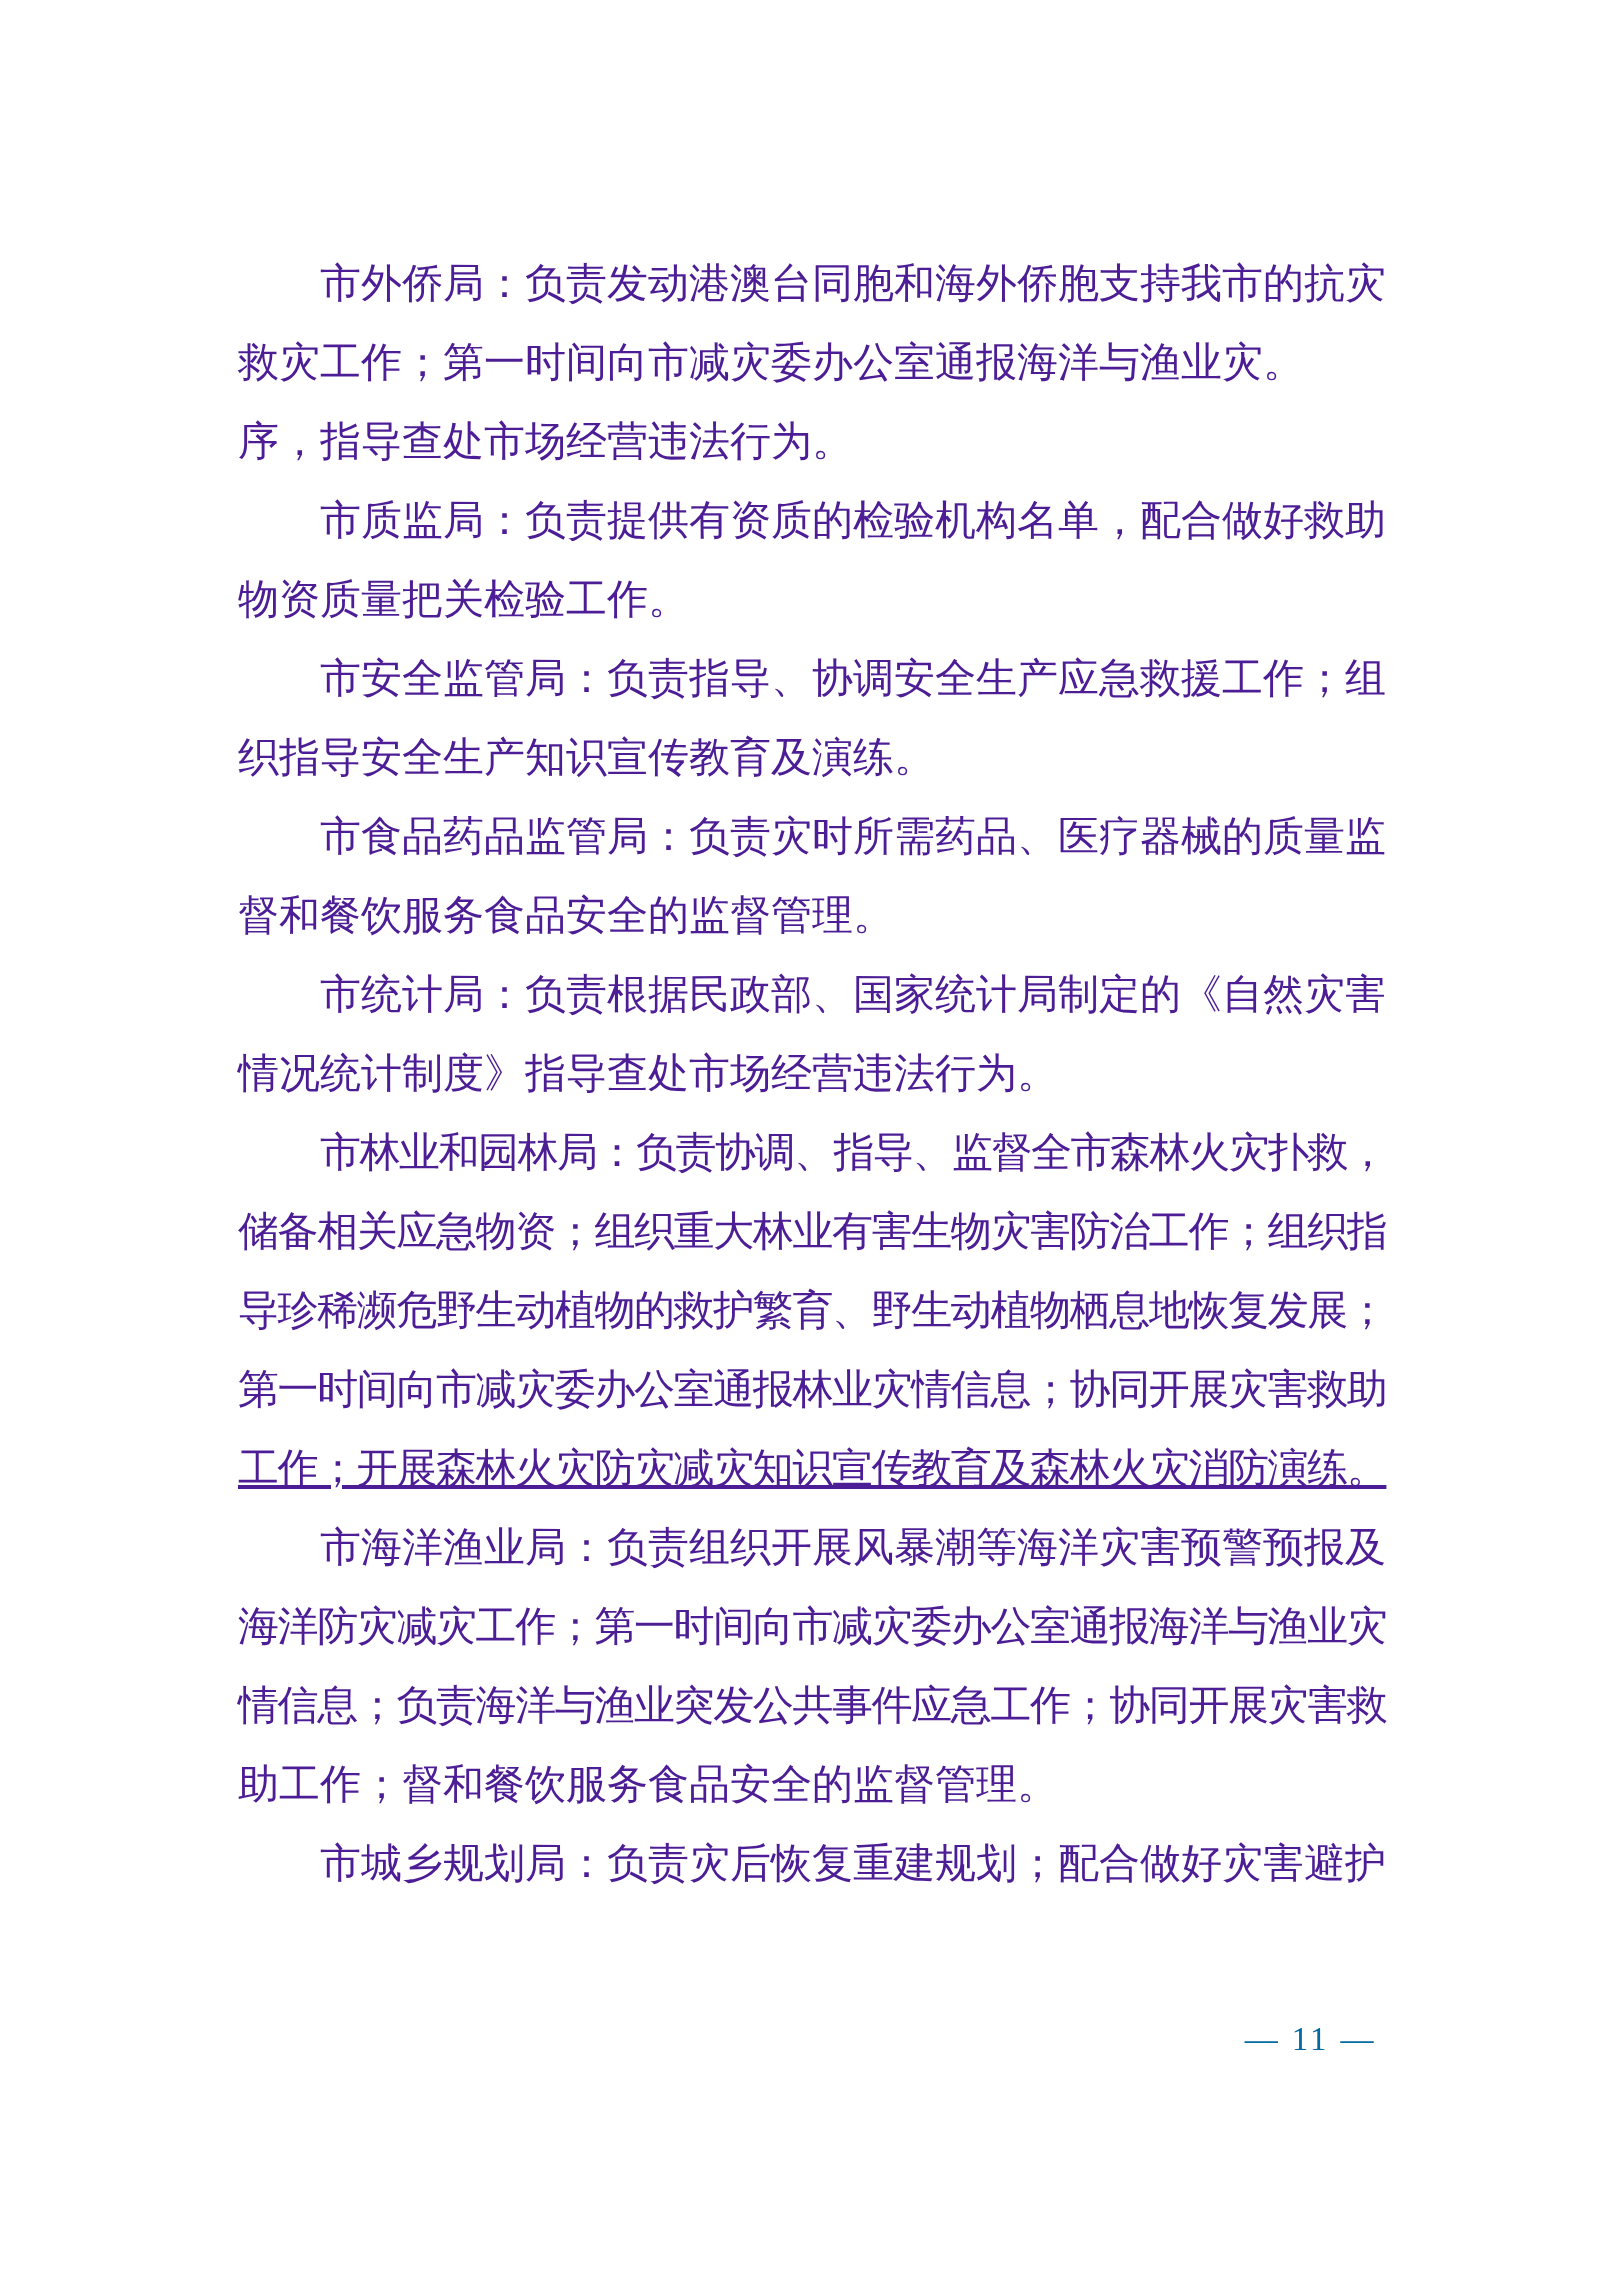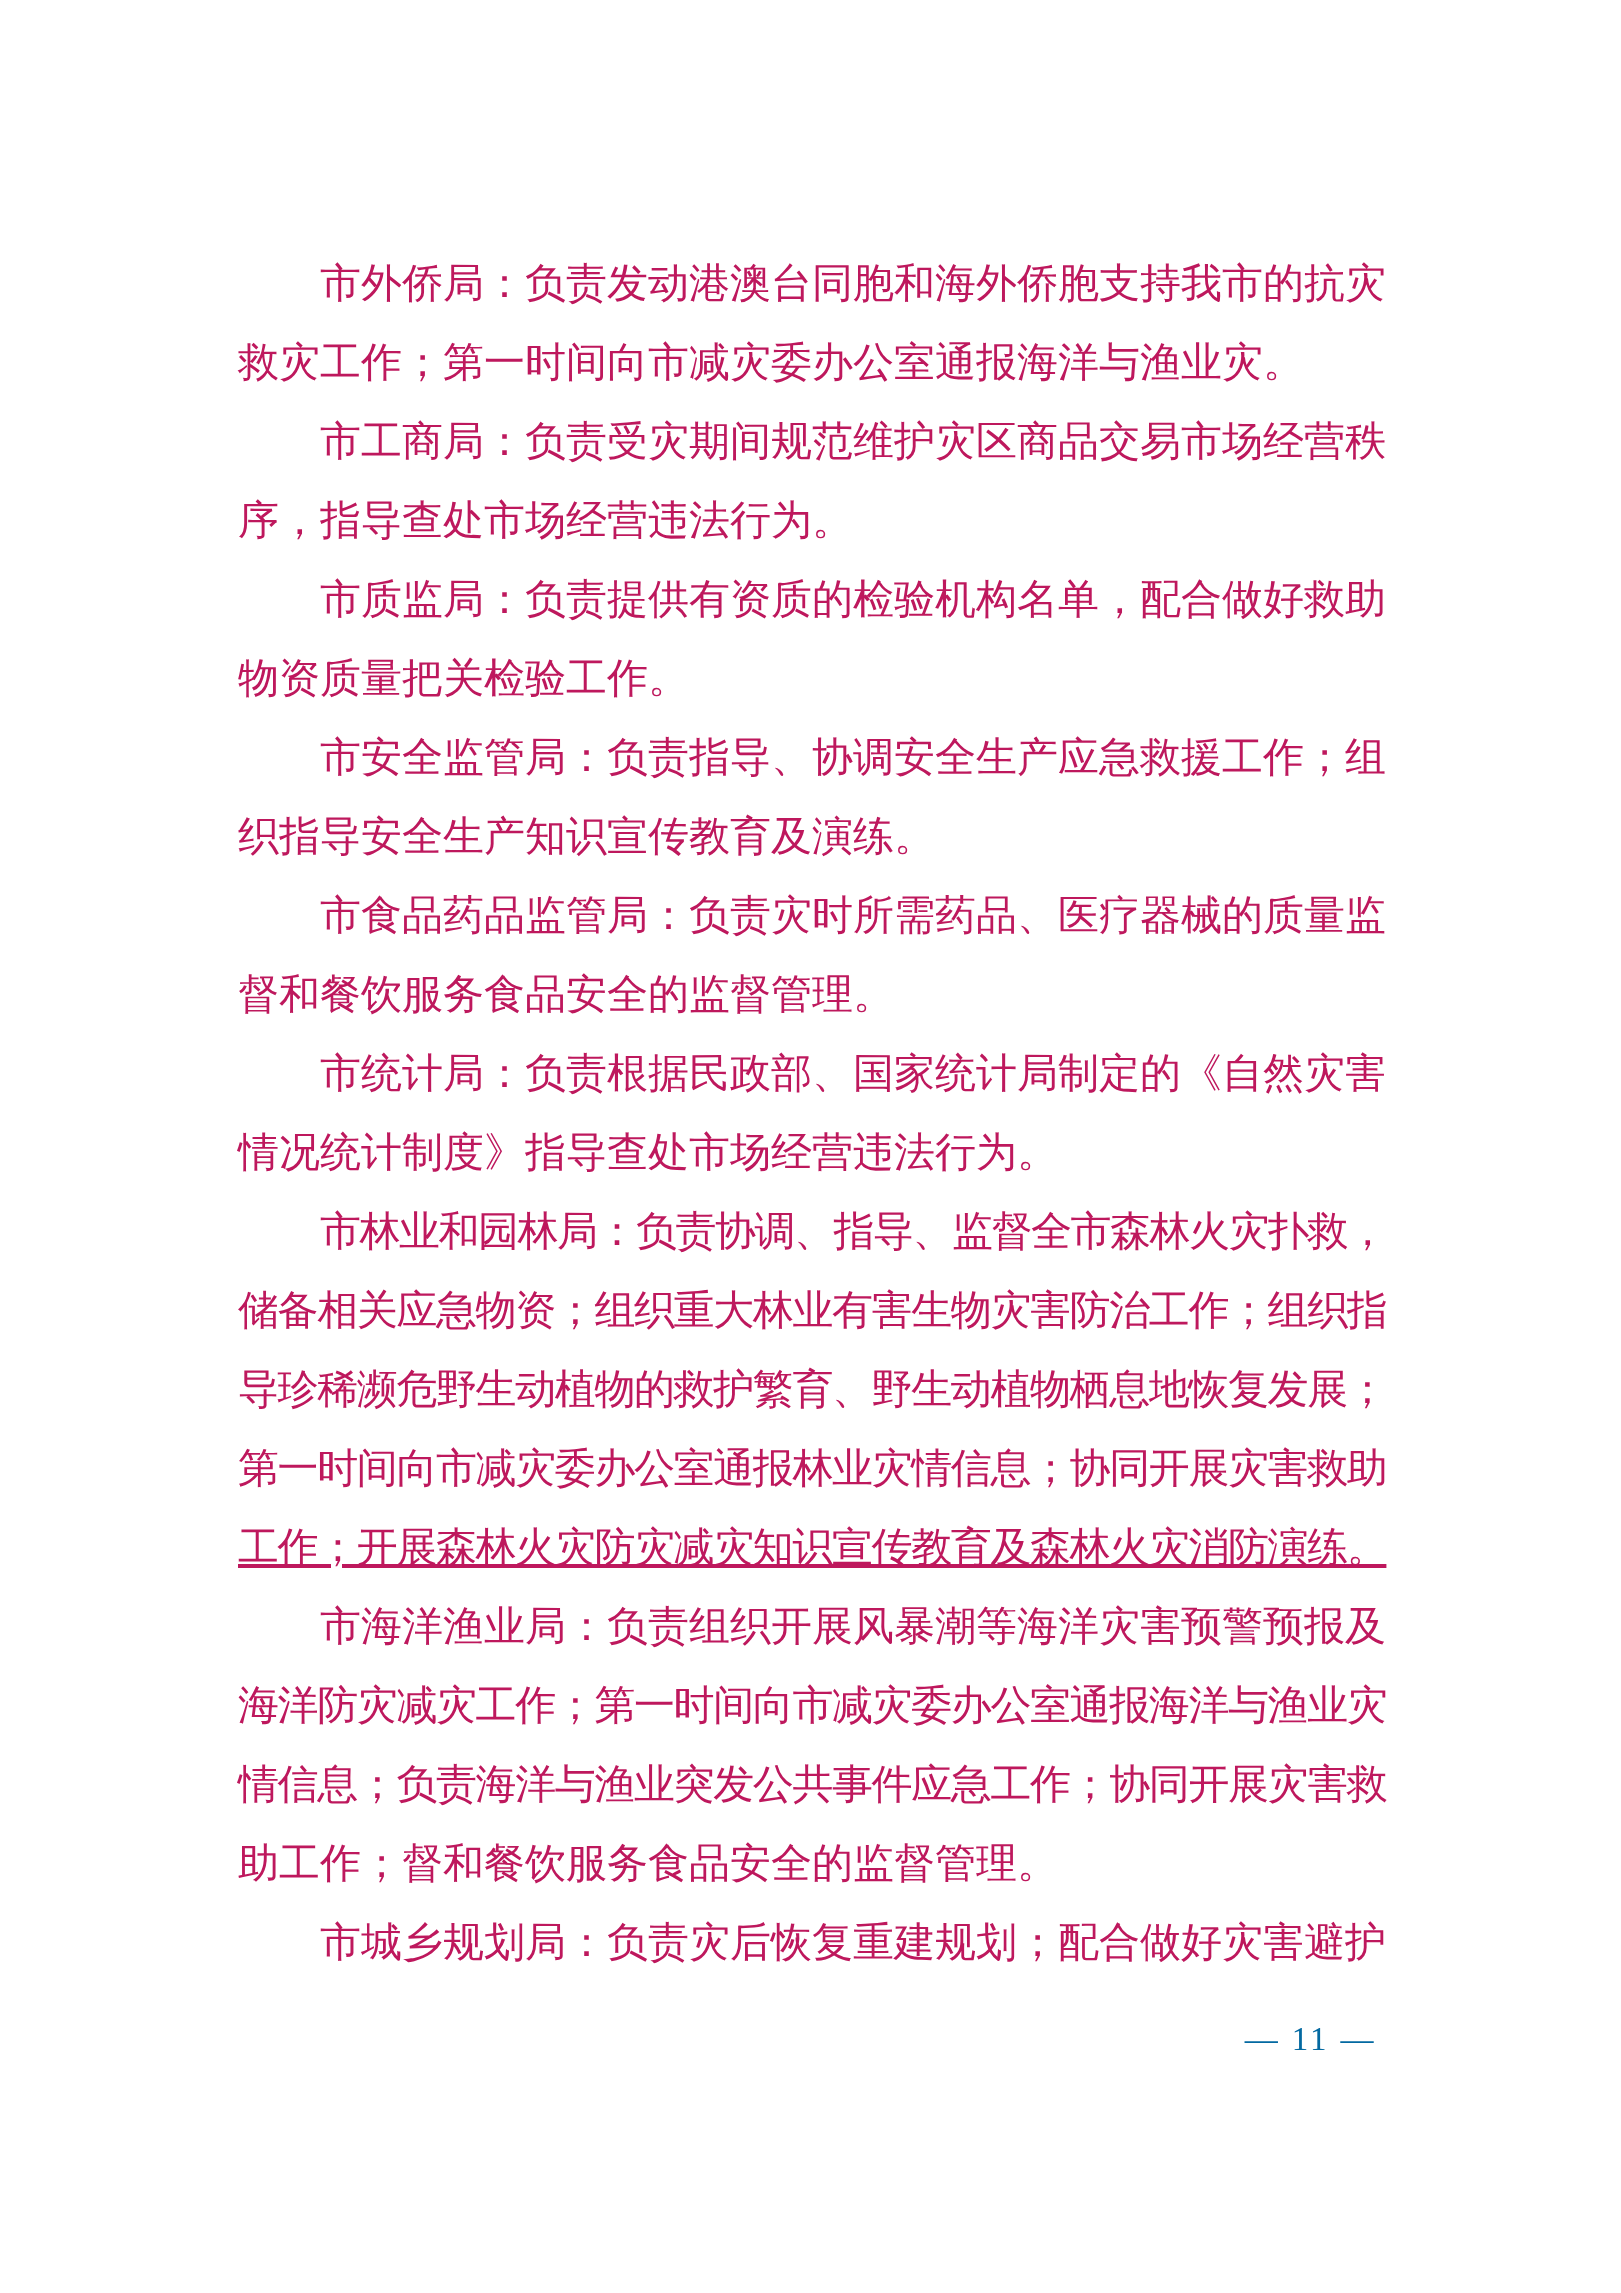--- a/index.html
+++ b/index.html
@@ -46,24 +46,23 @@
     letter-spacing: 2.9px;
     color: #0369a1;
     text-align: center;
     white-space: nowrap;
   }
 </style>
 </head>
 <body style="background: rgb(255, 255, 255);">
 
 <div class="page">
-  <div class="doc" style="color: #be185d;">
+  <div class="doc" style="color: #4c1d95;">
       <div class="line indent">市外侨局：负责发动港澳台同胞和海外侨胞支持我市的抗灾</div>
       <div class="line">救灾工作；第一时间向市减灾委办公室通报海洋与渔业灾。</div>
-      <div class="line indent">市工商局：负责受灾期间规范维护灾区商品交易市场经营秩</div>
       <div class="line">序，指导查处市场经营违法行为。</div>
       <div class="line indent">市质监局：负责提供有资质的检验机构名单，配合做好救助</div>
       <div class="line">物资质量把关检验工作。</div>
       <div class="line indent">市安全监管局：负责指导、协调安全生产应急救援工作；组</div>
       <div class="line">织指导安全生产知识宣传教育及演练。</div>
       <div class="line indent">市食品药品监管局：负责灾时所需药品、医疗器械的质量监</div>
       <div class="line">督和餐饮服务食品安全的监督管理。</div>
       <div class="line indent">市统计局：负责根据民政部、国家统计局制定的《自然灾害</div>
       <div class="line">情况统计制度》指导查处市场经营违法行为。</div>
       <div class="line indent" style="letter-spacing: -1.5px;">市林业和园林局：负责协调、指导、监督全市森林火灾扑救，</div>

